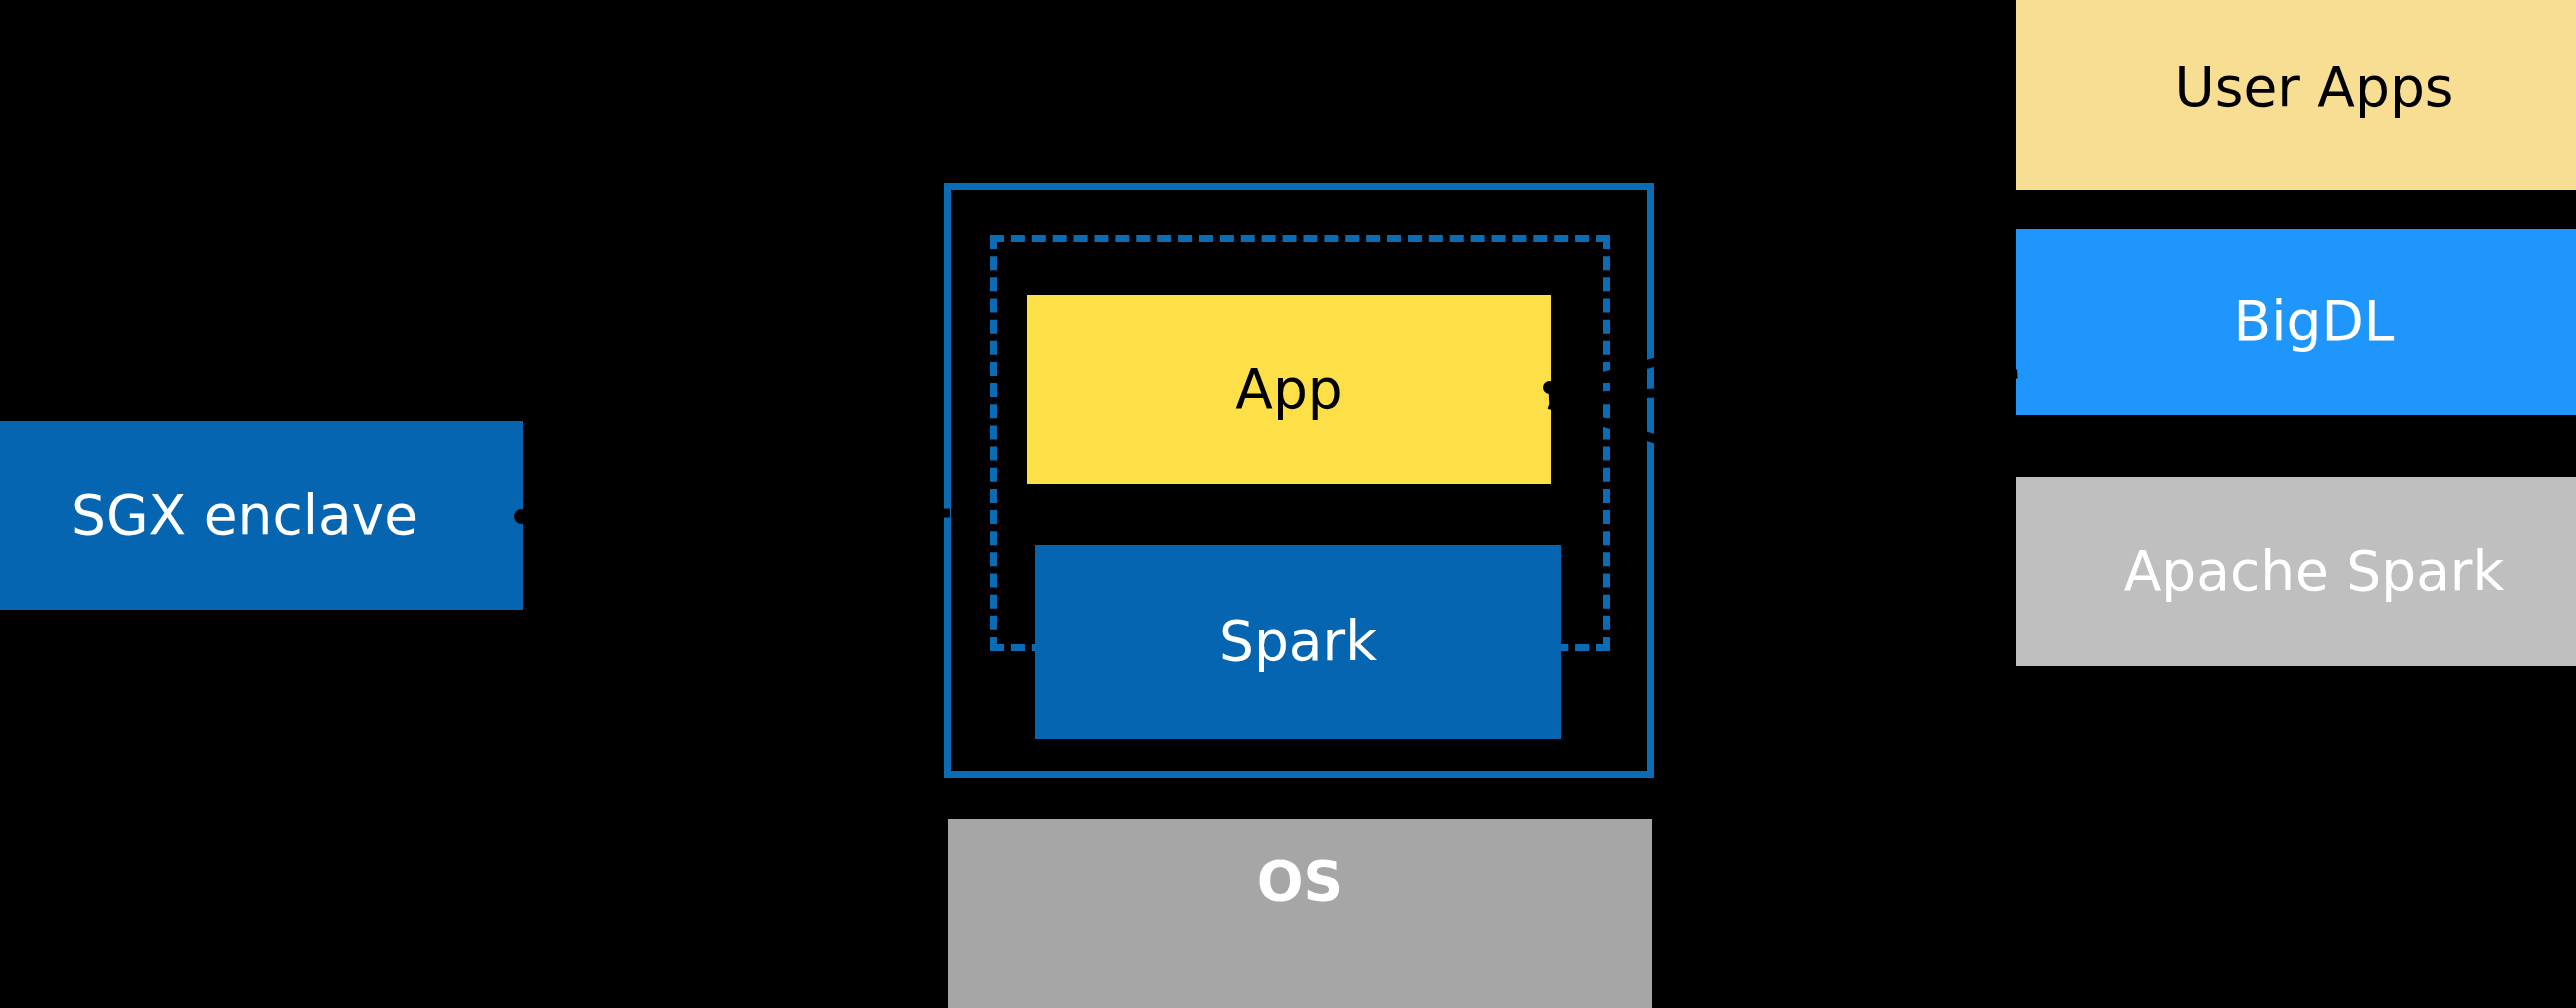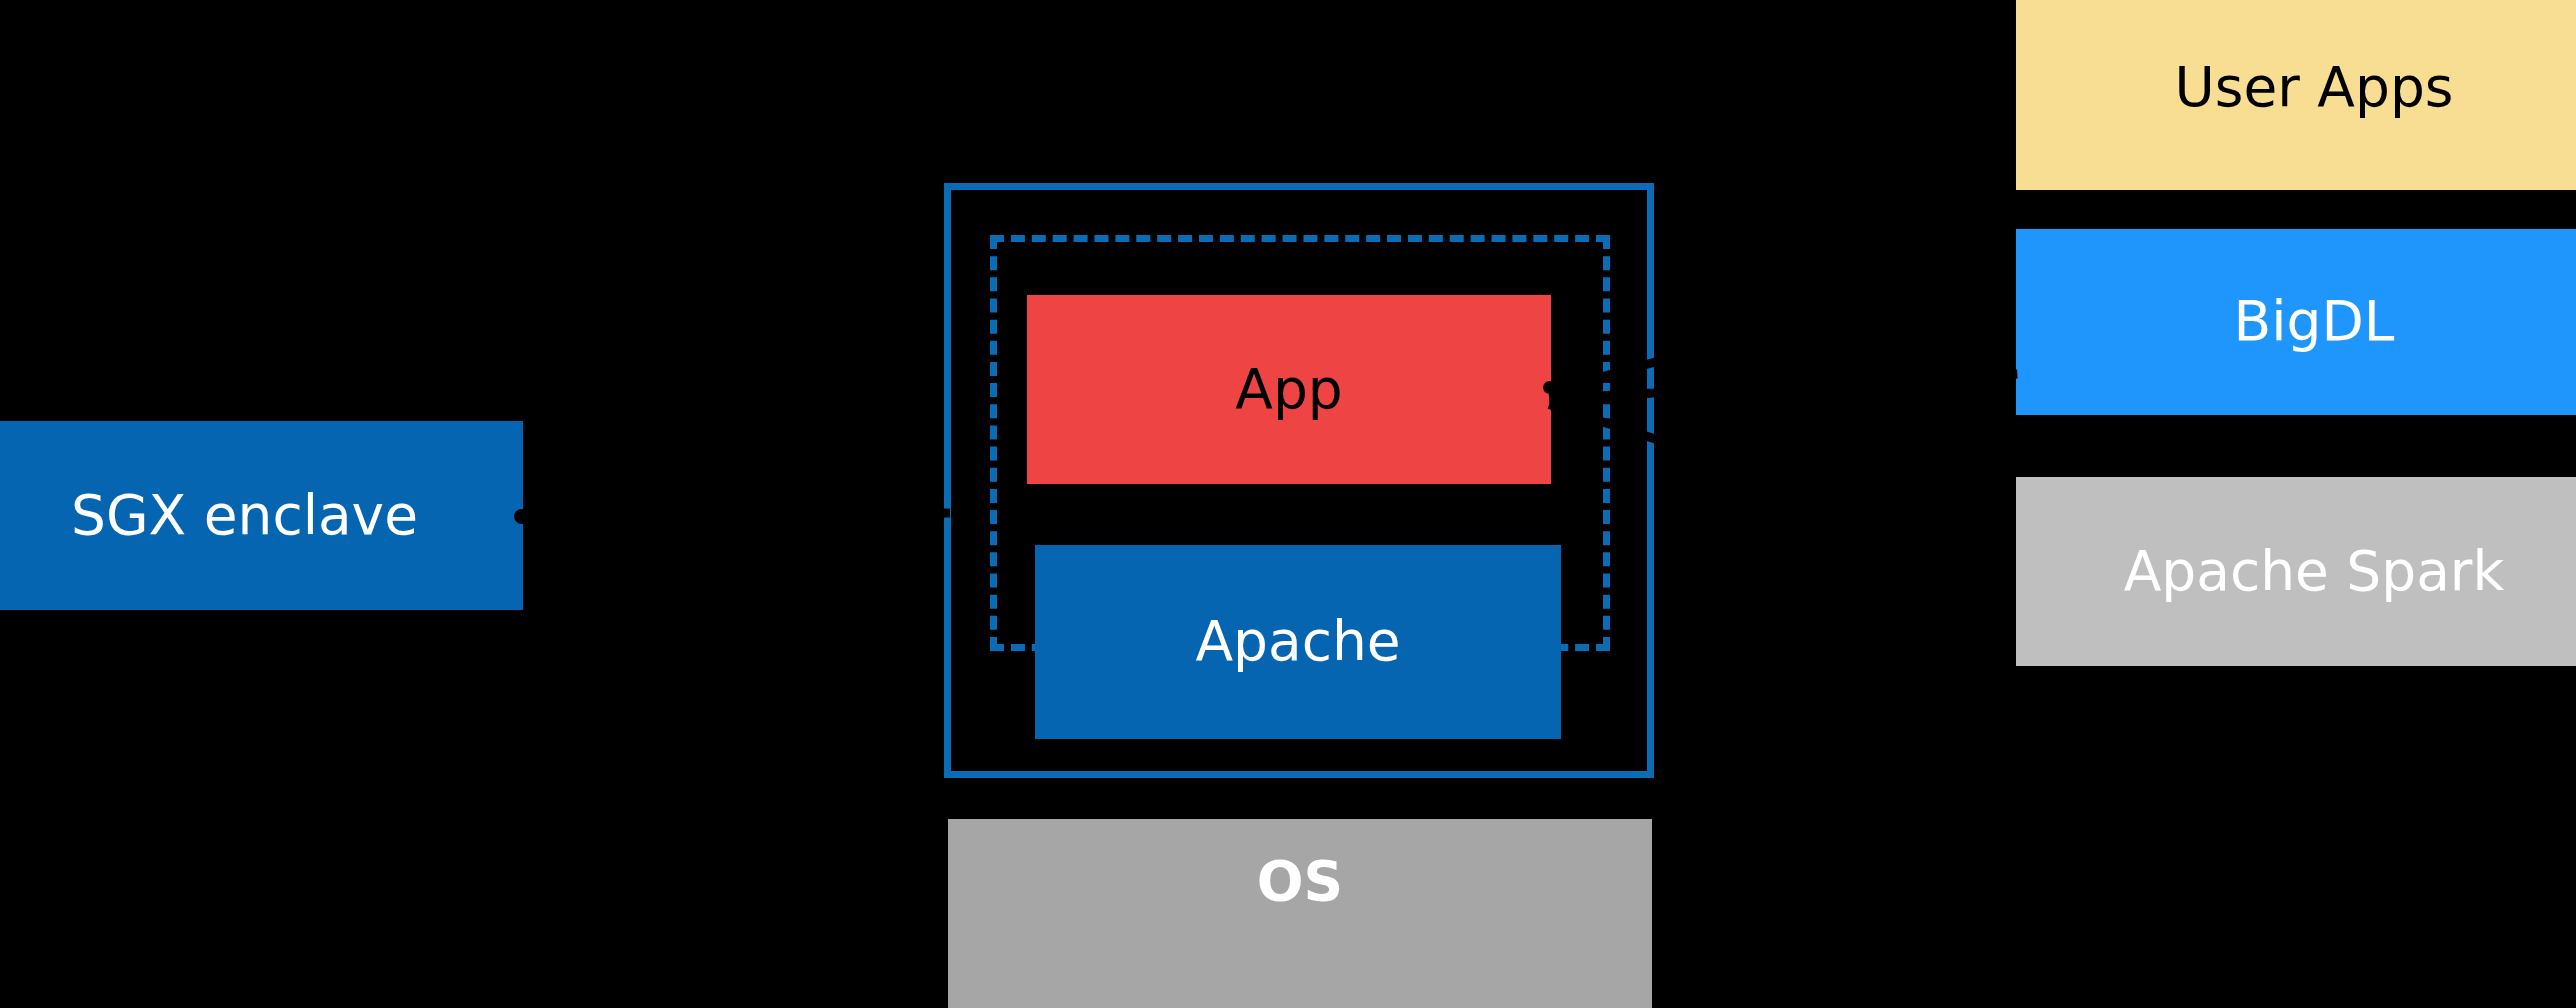--- a/index.html
+++ b/index.html
@@ -60,21 +60,21 @@
     height: 416px;
     border: 7.5px dashed #0A6CB4;
     background: transparent;
   }
 
   #app-box {
     left: 1027px;
     top: 295px;
     width: 524px;
     height: 189px;
-    background: #ef4444;
+    background: #fde047;
     color: #000000;
     font-size: 55px;
     font-weight: 400;
   }
   #libos-box {
     left: 1035px;
     top: 545px;
     width: 526px;
     height: 194px;
     background: #0565B0;
@@ -190,21 +190,21 @@
 
   <div class="box" id="enclave-outer-rect"></div>
 
   <div class="box" id="enclave-dashed-rect"></div>
 
   <div class="box" id="app-box">
     <span class="label">App</span>
   </div>
 
   <div class="box" id="libos-box">
-    <span class="label">Apache</span>
+    <span class="label">Spark</span>
   </div>
 
   <div class="box" id="os-box">
     <span class="label">OS</span>
   </div>
 
   <div class="box" id="user-apps-box">
     <span class="label">User Apps</span>
   </div>
 

